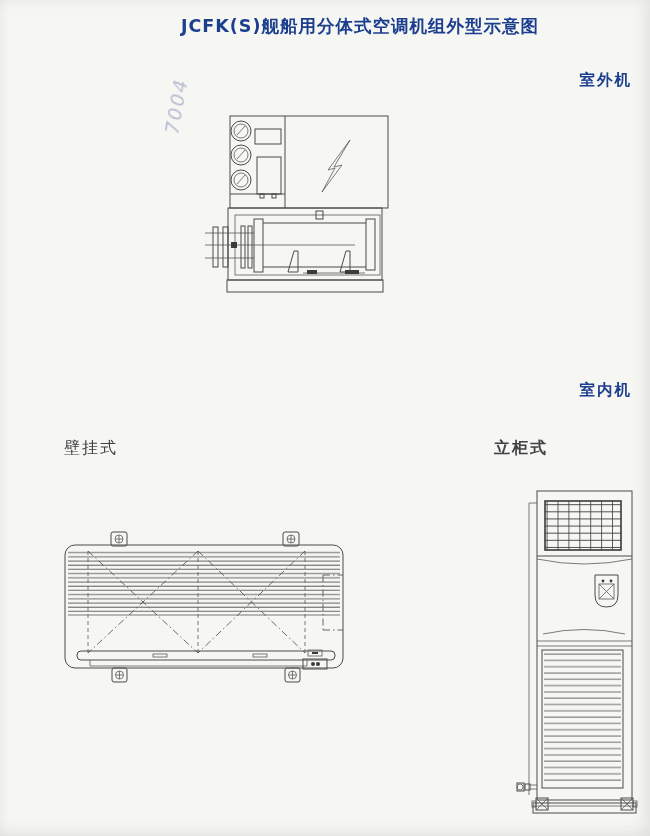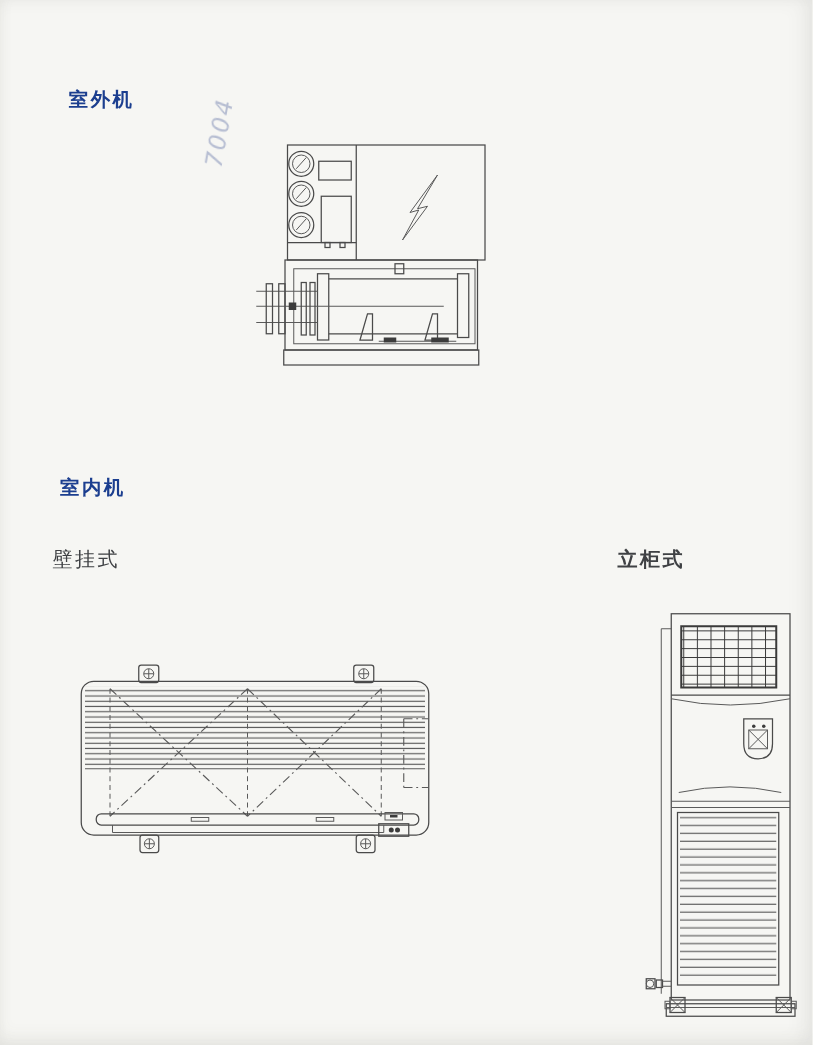--- a/index.html
+++ b/index.html
@@ -7,29 +7,29 @@
   .page{
     position:relative;width:650px;height:836px;overflow:hidden;
     background:#f6f6f3;
     box-shadow:inset -8px 0 14px rgba(90,90,85,.07), inset 0 -8px 12px rgba(90,90,85,.05), inset 3px 0 8px rgba(120,120,115,.04);
   }
   .page-title{
     position:absolute;top:14px;left:0;width:650px;box-sizing:border-box;padding-left:70px;
     text-align:center;font-size:17.5px;font-weight:bold;color:#1b3e8f;letter-spacing:1px;
   }
   .sec-label{
-    position:absolute;left:0;width:632px;box-sizing:border-box;text-align:left;
+    position:absolute;left:0;width:632px;box-sizing:border-box;text-align:right;
     font-size:15.5px;font-weight:bold;color:#1b3e8f;letter-spacing:2px;
   }
   .sec-outdoor{top:70px;padding-left:55px;}
   .sec-indoor{top:380px;padding-left:48px;}
   .type-label{
     position:absolute;font-size:16px;color:#3f4144;letter-spacing:2px;
   }
-  .type-wall{top:438px;left:42px;font-family:Liberation Mono, monospace;}
+  .type-wall{top:438px;left:64px;font-family:Liberation Mono, monospace;}
   .type-cabinet{top:438px;left:494px;font-weight:bold;}
   .watermark{
     position:absolute;top:95px;left:148px;color:rgba(95,112,165,.42);
     font-size:19px;font-style:italic;letter-spacing:2px;
     transform:rotate(-80deg);filter:blur(.5px);
   }
   svg{position:absolute;overflow:visible;}
   .svg-outdoor{left:195px;top:100px;}
   .svg-wall{left:55px;top:518px;}
   .svg-cabinet{left:503px;top:483px;}
@@ -37,20 +37,21 @@
   .lnthin{stroke:#5a5a5a;fill:none;stroke-width:.8;}
   .dark{fill:#3c3c3c;stroke:none;}
   .dashv{stroke:#5a5a5a;fill:none;stroke-width:.8;stroke-dasharray:4 3;}
   .dashdot{stroke:#5a5a5a;fill:none;stroke-width:.9;stroke-dasharray:7 3 1.5 3;}
 </style>
 </head>
 <body>
 
 <div class="page">
 
+  <div class="page-title">JCFK(S)舰船用分体式空调机组外型示意图</div>
 
   <div class="watermark">7004</div>
 
   <div class="sec-label sec-outdoor">室外机</div>
   <div class="sec-label sec-indoor">室内机</div>
   <div class="type-label type-wall">壁挂式</div>
   <div class="type-label type-cabinet">立柜式</div>
 
   <svg class="svg-outdoor" width="200" height="200" viewBox="0 0 200 200">
 

